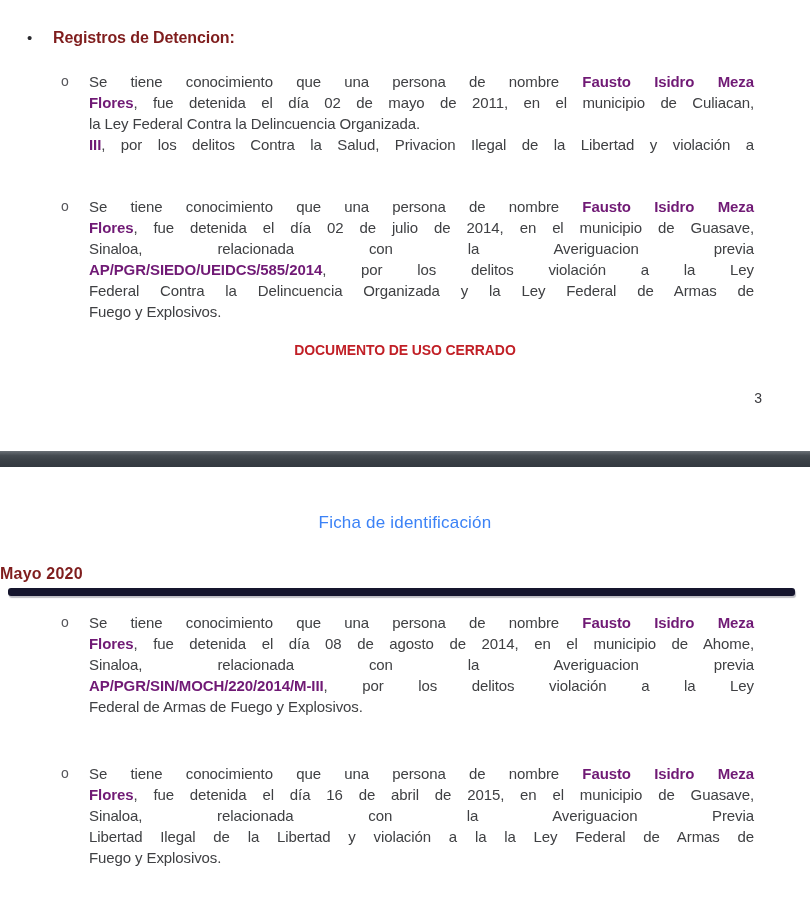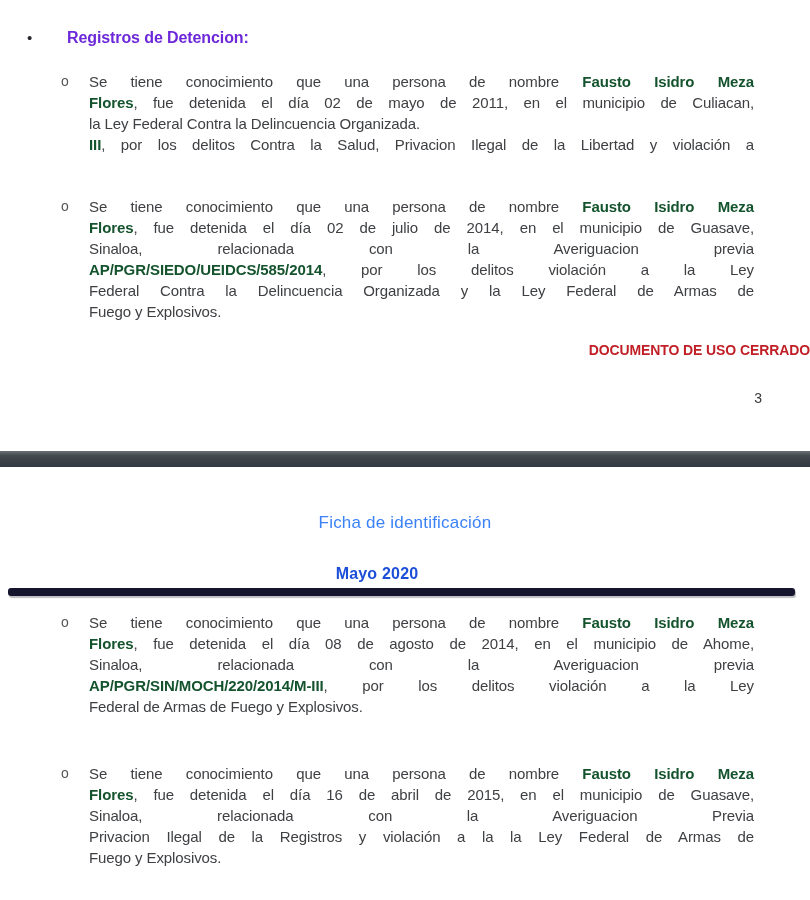--- a/index.html
+++ b/index.html
@@ -4,46 +4,46 @@
 <style>
   * { margin:0; padding:0; box-sizing:border-box; }
   html,body { background:#ffffff; }
   body { width:810px; height:900px; font-family:"Liberation Sans", sans-serif; }
   .page { position:relative; width:810px; height:900px; background:#ffffff; overflow:hidden; }
 
   
   .sheet-top { position:relative; width:810px; height:451px; }
   .heading-row { display:flex; align-items:flex-start; padding-top:27px; margin-left:27px; }
   .heading-bullet { width:26px; font-size:15px; line-height:22px; color:#2a2a2e; }
-  .heading-text { font-size:16px; line-height:22px; font-weight:bold; color:#6d28d9; letter-spacing:-0.1px;margin-left:14px; }
+  .heading-text { font-size:16px; line-height:22px; font-weight:bold; color:#7f1d1d; letter-spacing:-0.1px; }
 
   .entry { display:flex; margin-left:61px; margin-right:56px; }
   .entry-marker { flex:none; width:28px; font-size:14px; line-height:21px; color:#55555a; }
   .entry-body { flex:1; font-size:15px; line-height:21px; color:#3f4043; letter-spacing:-0.1px; }
   .entry-body .line { text-align:justify; text-align-last:justify; }
   .entry-body .line.last { text-align-last:left; }
-  .entry-body b { font-weight:bold; color:#14532d; }
+  .entry-body b { font-weight:bold; color:#701a75; }
 
   #entries-top .entry:first-child { margin-top:22px; }
   #entries-top .entry + .entry { margin-top:41px; }
 
-  .notice { margin-top:18px; text-align:right; font-size:14px; line-height:20px;
+  .notice { margin-top:18px; text-align:center; font-size:14px; line-height:20px;
             font-weight:bold; color:#c11f26; letter-spacing:-0.1px; }
   .page-number { position:absolute; top:390px; right:48px; font-size:14px; color:#3a3a3e; }
 
   
   .separator { width:810px; height:16px;
                background:linear-gradient(180deg,#6a7076 0%,#454b51 28%,#3b4147 55%,#333940 100%); }
 
   
   .sheet-bottom { position:relative; width:810px; height:433px; }
   .doc-title { margin-top:44px; text-align:center; font-size:17px; line-height:24px;
                color:#3b82f6; letter-spacing:0.2px; }
-  .doc-date { margin-top:28px; margin-right:56px; text-align:center; font-size:16px;
-              line-height:22px; font-weight:bold; color:#1d4ed8; letter-spacing:0.2px; }
+  .doc-date { margin-top:28px; margin-right:56px; text-align:left; font-size:16px;
+              line-height:22px; font-weight:bold; color:#7f1d1d; letter-spacing:0.2px; }
   .navy-rule { margin-top:3px; margin-left:8px; width:787px; height:8px;
                background:#15152d; border-radius:3px;
                box-shadow:1px 2px 1px rgba(110,110,125,0.45); }
 
   #entries-bottom .entry:first-child { margin-top:16px; }
   #entries-bottom .entry + .entry { margin-top:46px; }
 </style>
 </head>
 <body>
 
@@ -102,20 +102,20 @@
             <div class="line"><b>AP/PGR/SIN/MOCH/220/2014/M-III</b><span>, por los delitos violación a la Ley</span></div>
             <div class="line last"><span>Federal de Armas de Fuego y Explosivos.</span></div>
           </div>
         </div>
         <div class="entry">
           <span class="entry-marker">o</span>
           <div class="entry-body">
             <div class="line"><span>Se tiene conocimiento que una persona de nombre </span><b>Fausto Isidro Meza</b></div>
             <div class="line"><b>Flores</b><span>, fue detenida el día 16 de abril de 2015, en el municipio de Guasave,</span></div>
             <div class="line"><span>Sinaloa, relacionada con la Averiguacion Previa</span></div>
-            <div class="line"><span>Privacion Ilegal de la Registros y violación a la la Ley Federal de Armas de</span></div>
+            <div class="line"><span>Libertad Ilegal de la Libertad y violación a la la Ley Federal de Armas de</span></div>
             <div class="line last"><span>Fuego y Explosivos.</span></div>
           </div>
         </div>
       </div>
   </section>
 
 </div>
 
 </body></html>

